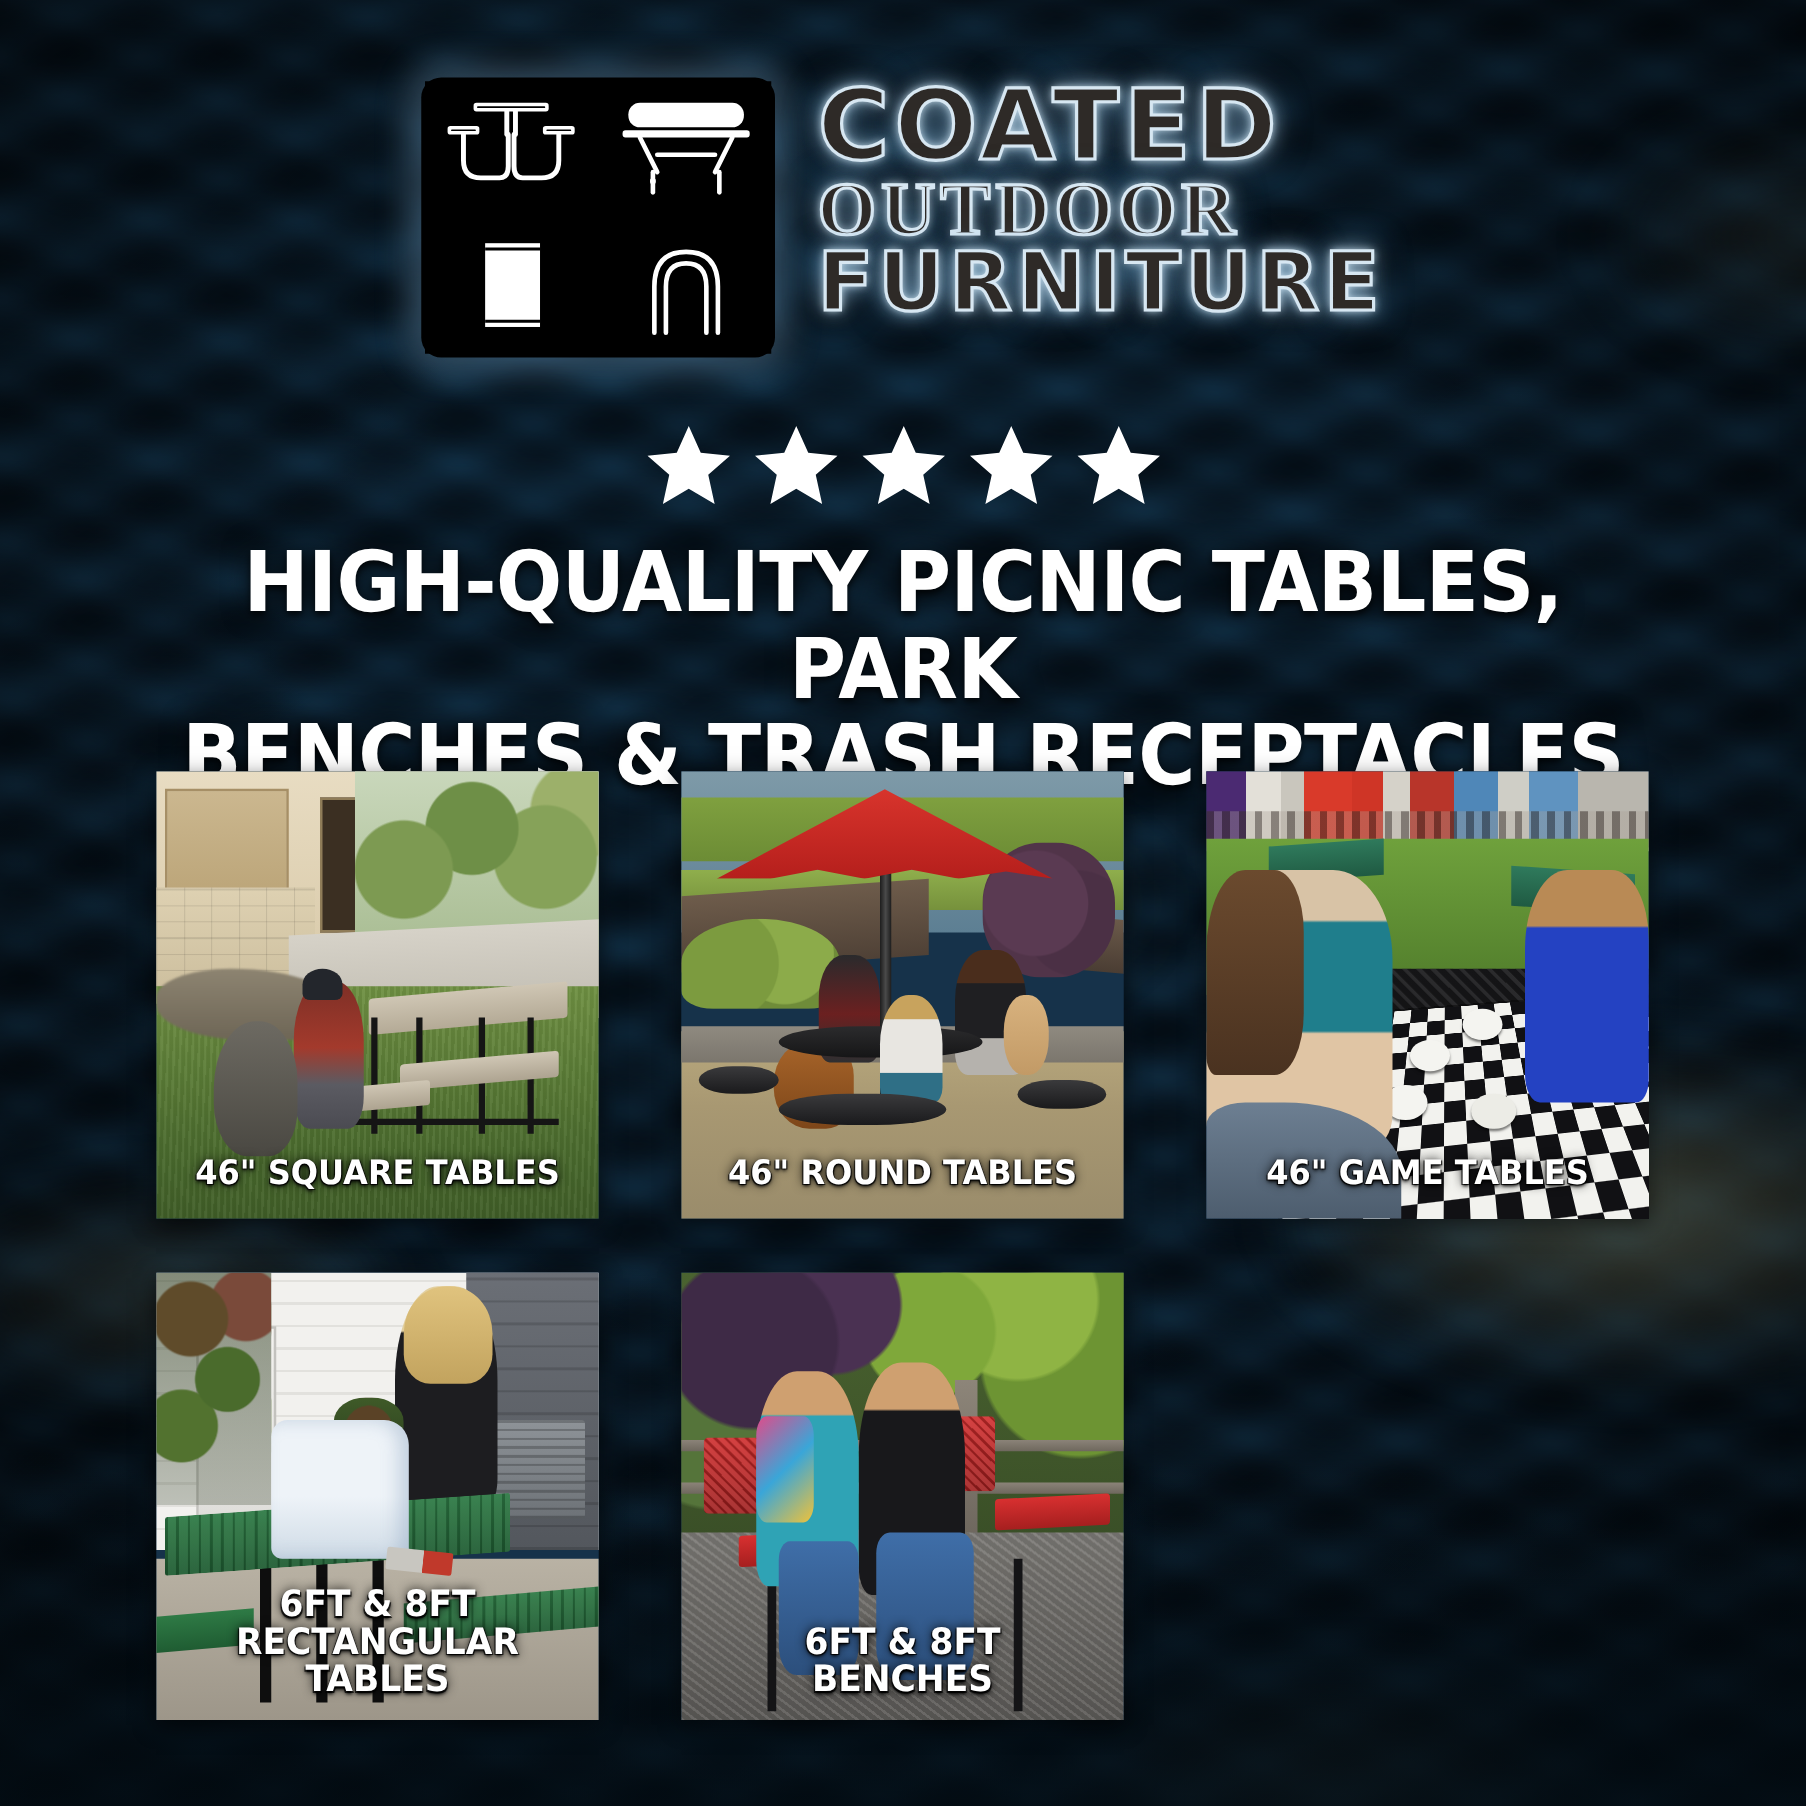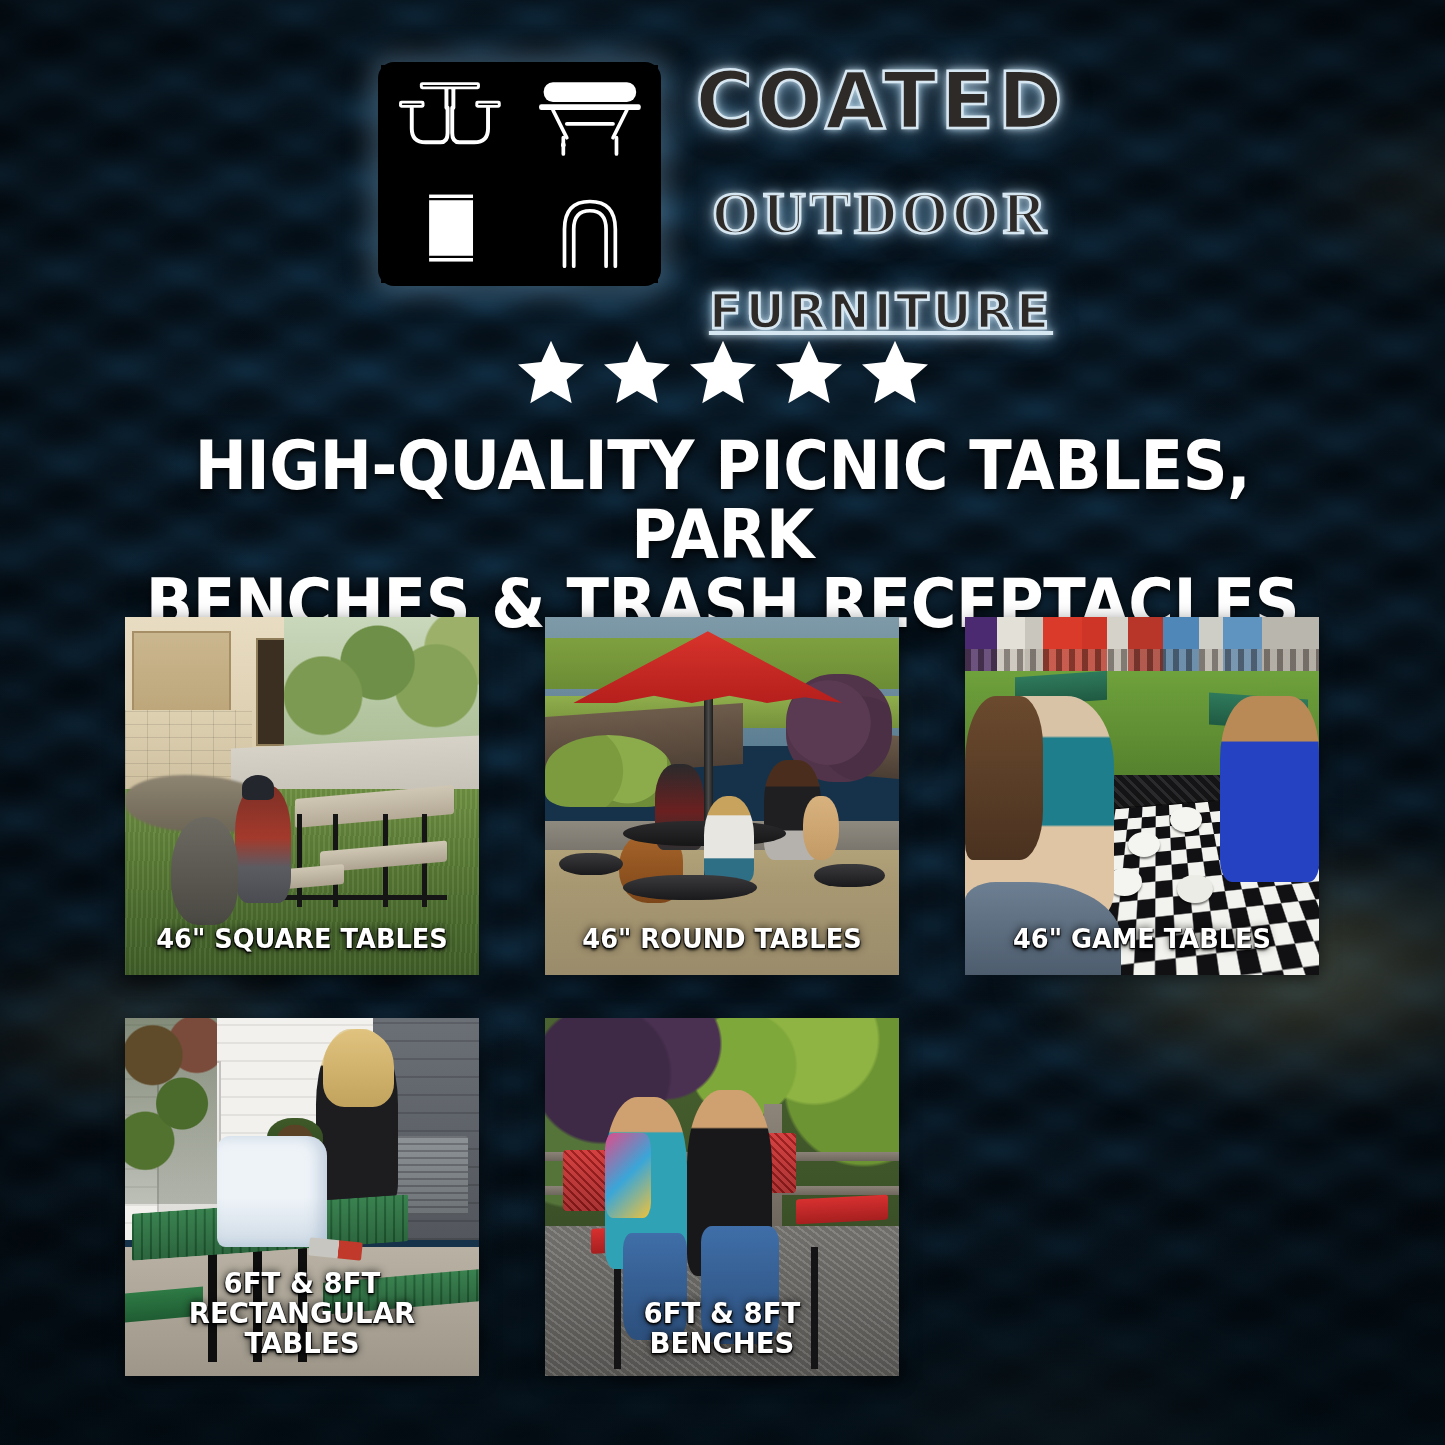--- a/index.html
+++ b/index.html
@@ -97,39 +97,38 @@
   }
   .logo-cell {
     background: #000;
     display: flex; align-items: center; justify-content: center;
   }
   .logo-cell svg { width: 86%; height: 86%; display: block; }
 
   .brand-text {
     padding-top: 2px;
     display: flex; flex-direction: column;
-    align-items: center;
+    align-items: flex-start;
     line-height: .96;
-    gap: 46px;
   }
   .brand-line {
     font-family: "DejaVu Sans", sans-serif;
     font-weight: 700;
     font-size: 78px;
     letter-spacing: 4px;
     color: #2e2a27;
     -webkit-text-stroke: 2.5px #d7e7f2;
     text-shadow:
       0 0 7px rgba(215,236,250,0.95),
       0 0 16px rgba(175,212,238,0.75),
       0 0 30px rgba(130,180,220,0.5);
     white-space: nowrap;
   }
   .brand-line.l2 { font-size: 60px; font-family: Liberation Serif, serif; }
-  .brand-line.l3 { font-size: 48px; text-decoration: underline; }
+  .brand-line.l3 { font-size: 65px; }
 
   
   #stars {
     position: absolute; left: 0; right: 0; top: 336px;
     display: flex; justify-content: center; align-items: center;
     gap: 14px;
   }
   .star { width: 72px; height: 72px; display: block; }
 
   

